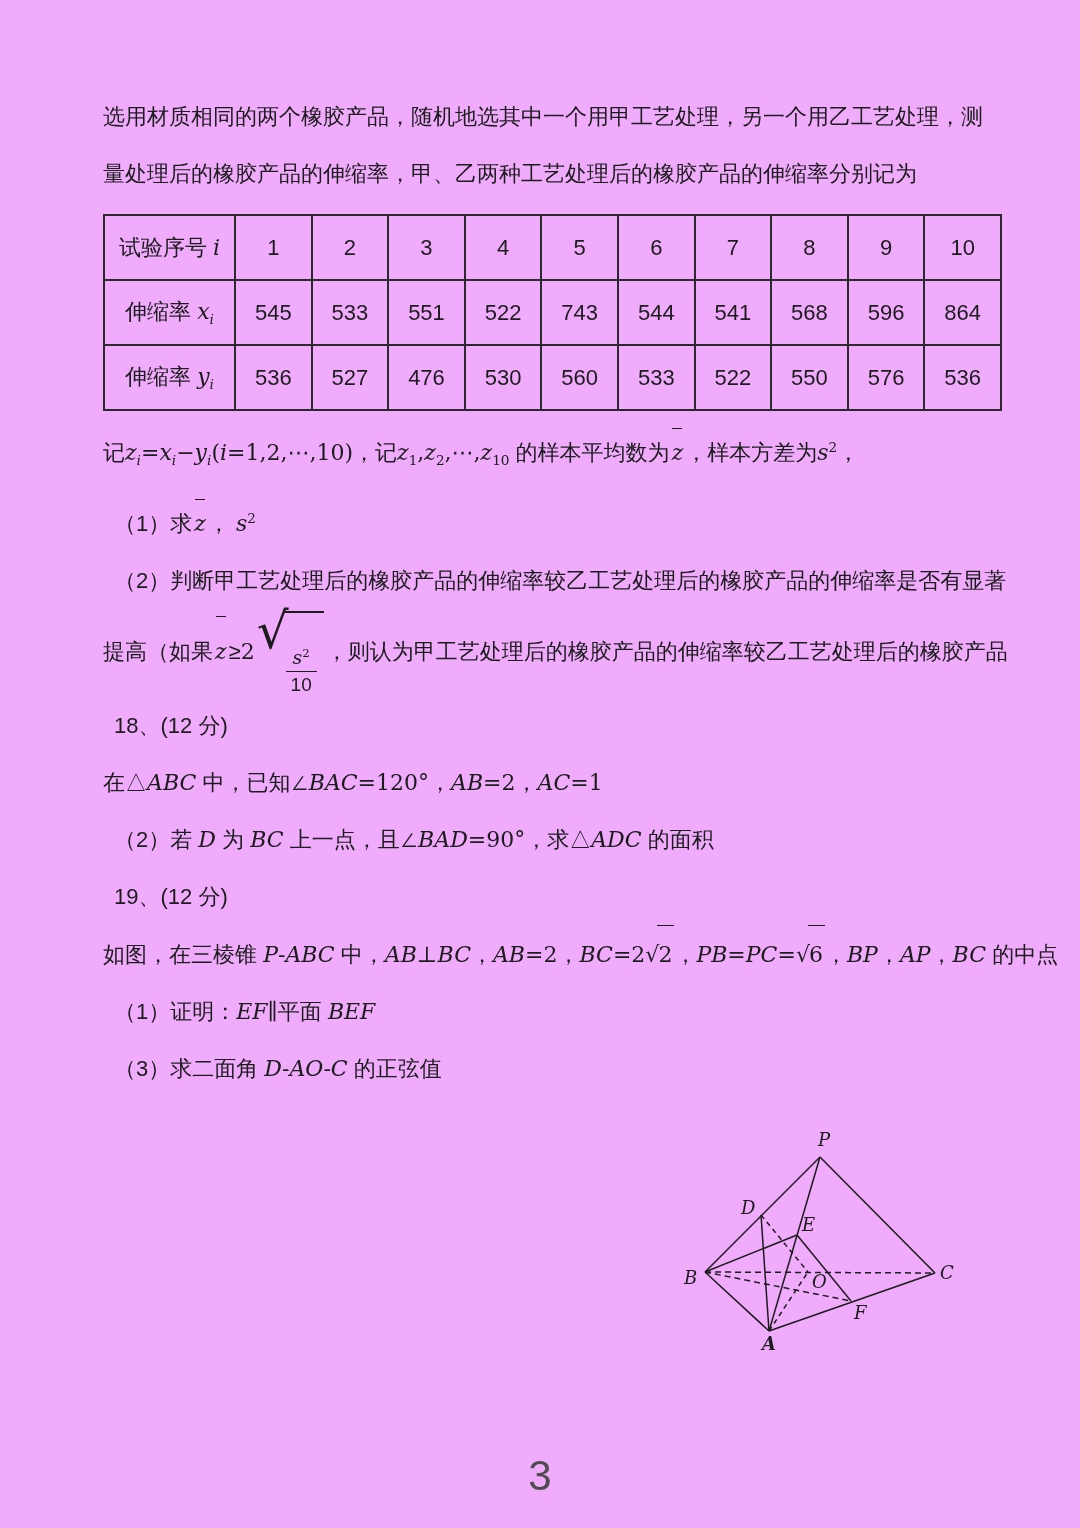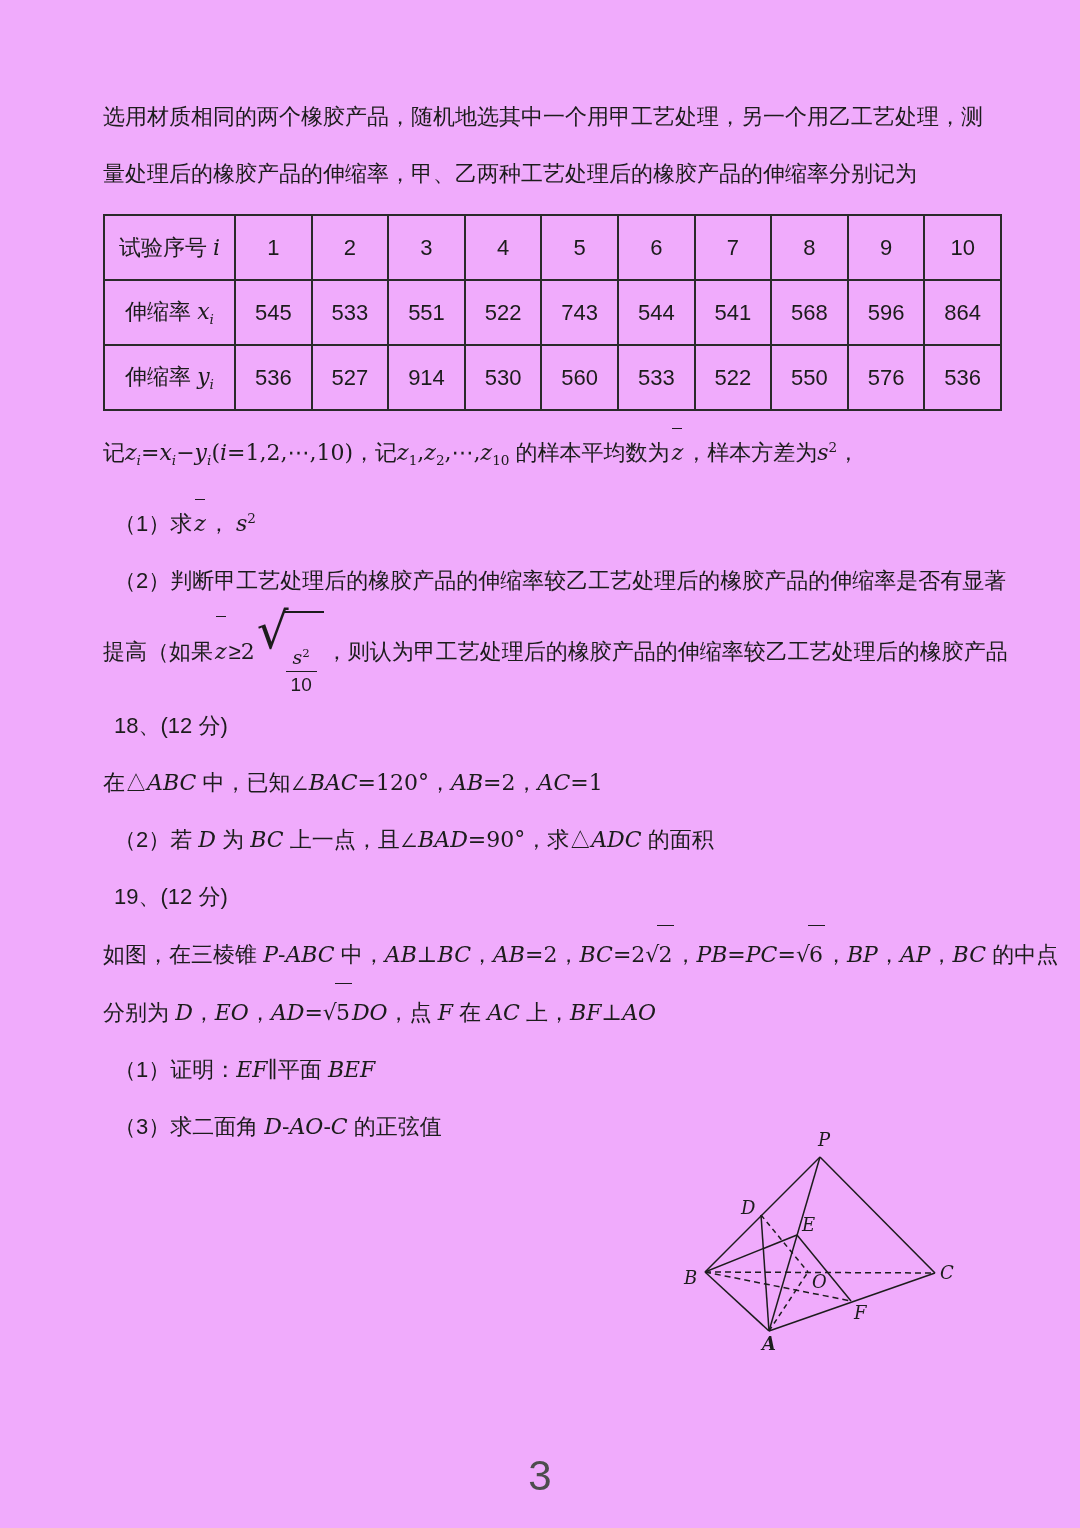--- a/index.html
+++ b/index.html
@@ -79,21 +79,21 @@
             <td>544</td>
             <td>541</td>
             <td>568</td>
             <td>596</td>
             <td>864</td>
           </tr>
       <tr>
         <td class="rowlabel">伸缩率 <span class="m"><i>y</i><sub><i>i</i></sub></span></td>
       <td>536</td>
             <td>527</td>
-            <td>914</td>
+            <td>476</td>
             <td>530</td>
             <td>560</td>
             <td>533</td>
             <td>522</td>
             <td>550</td>
             <td>576</td>
             <td>536</td>
           </tr>
     </tbody>
       </table>
@@ -108,21 +108,20 @@
               <span class="fd">10</span>
             </span></span>
         </span>，则认为甲工艺处理后的橡胶产品的伸缩率较乙工艺处理后的橡胶产品</div>
 
     <div class="line ind">18、(12 分)</div>
     <div class="line">在△<span class="m"><i>ABC</i></span> 中，已知∠<span class="m"><i>BAC</i>=120°</span>，<span class="m"><i>AB</i>=2</span>，<span class="m"><i>AC</i>=1</span></div>
     <div class="line ind">（2）若 <i class="m">D</i> 为 <span class="m"><i>BC</i></span> 上一点，且∠<span class="m"><i>BAD</i>=90°</span>，求△<span class="m"><i>ADC</i></span> 的面积</div>
 
     <div class="line ind">19、(12 分)</div>
     <div class="line">如图，在三棱锥 <span class="m"><i>P</i>-<i>ABC</i></span> 中，<span class="m"><i>AB</i>⊥<i>BC</i></span>，<span class="m"><i>AB</i>=2</span>，<span class="m"><i>BC</i>=2<span class="rt">√<span class="rtv">2</span></span></span>，<span class="m"><i>PB</i>=<i>PC</i>=<span class="rt">√<span class="rtv">6</span></span></span>，<span class="m"><i>BP</i></span>，<span class="m"><i>AP</i></span>，<span class="m"><i>BC</i></span> 的中点</div>
-    <div class="line">分别为 <i class="m">D</i>，<span class="m"><i>EO</i></span>，<span class="m"><i>AD</i>=<span class="rt">√<span class="rtv">5</span></span><i>DO</i></span>，点 <i class="m">F</i> 在 <span class="m"><i>AC</i></span> 上，<span class="m"><i>BF</i>⊥<i>AO</i></span></div>
     <div class="line ind">（1）证明：<span class="m"><i>EF</i>∥</span>平面 <span class="m"><i>BEF</i></span></div>
     <div class="line ind">（3）求二面角 <span class="m"><i>D</i>-<i>AO</i>-<i>C</i></span> 的正弦值</div>
   </div>
 
   <div class="figure">
     <svg width="300" height="235" viewBox="0 0 300 235">
       <g stroke="#1c1c1c" stroke-width="1.5" fill="none">
 
         <line x1="27" y1="146" x2="142" y2="31"></line>
         <line x1="142" y1="31" x2="257" y2="147"></line>

